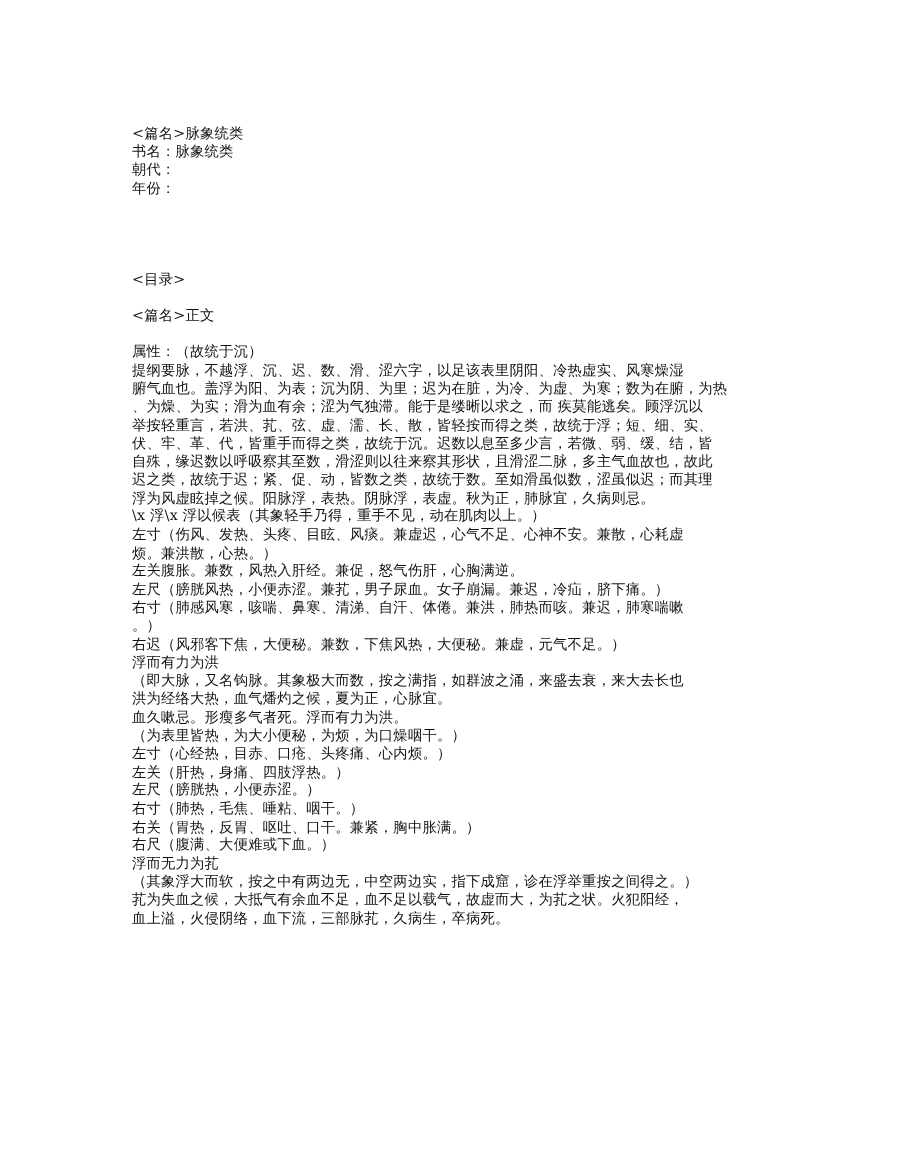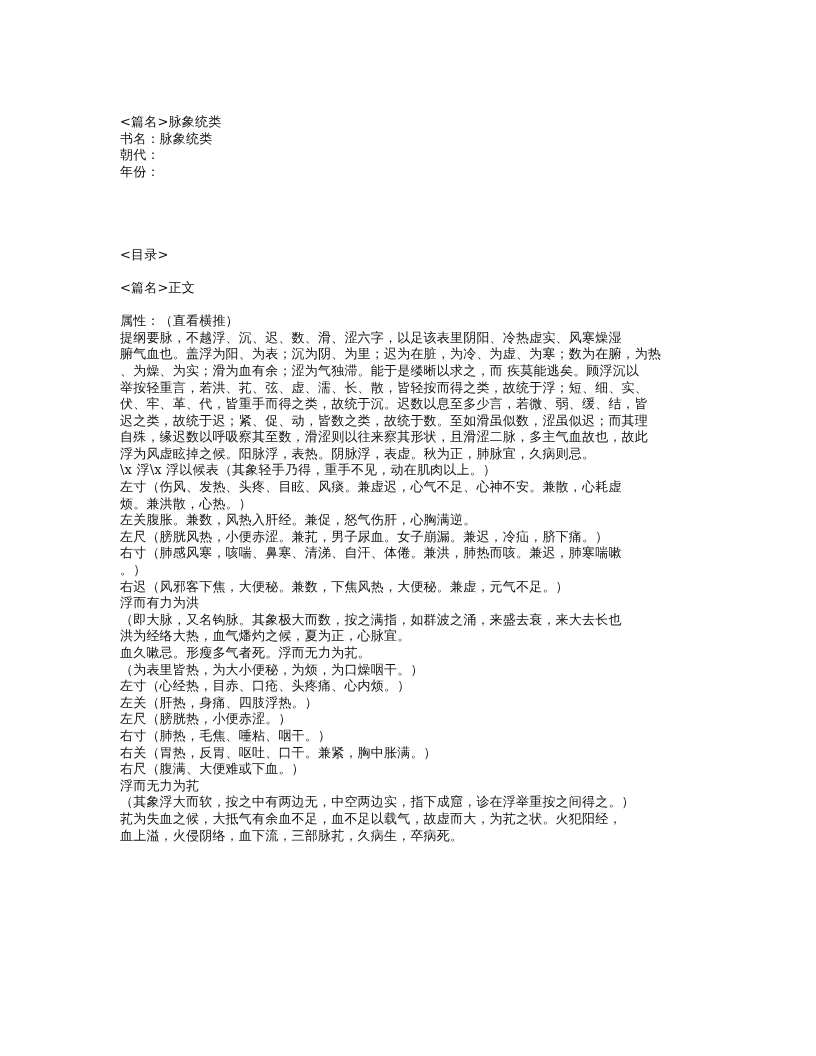--- a/index.html
+++ b/index.html
@@ -19,41 +19,41 @@
   <div class="line">年份：</div>
   <div class="blank"></div>
   <div class="blank"></div>
   <div class="blank"></div>
   <div class="blank"></div>
   <div class="line">&lt;目录&gt;</div>
   <div class="blank"></div>
   <div class="line">&lt;篇名&gt;正文</div>
   <div class="blank"></div>
   <div id="body-lines">
-    <div class="line">属性：（直看横推）</div>
+    <div class="line">属性：（故统于沉）</div>
     <div class="line">提纲要脉，不越浮、沉、迟、数、滑、涩六字，以足该表里阴阳、冷热虚实、风寒燥湿</div>
     <div class="line">腑气血也。盖浮为阳、为表；沉为阴、为里；迟为在脏，为冷、为虚、为寒；数为在腑，为热</div>
     <div class="line">、为燥、为实；滑为血有余；涩为气独滞。能于是缕晰以求之，而 疾莫能逃矣。顾浮沉以</div>
     <div class="line">举按轻重言，若洪、芤、弦、虚、濡、长、散，皆轻按而得之类，故统于浮；短、细、实、</div>
     <div class="line">伏、牢、革、代，皆重手而得之类，故统于沉。迟数以息至多少言，若微、弱、缓、结，皆</div>
+    <div class="line">自殊，缘迟数以呼吸察其至数，滑涩则以往来察其形状，且滑涩二脉，多主气血故也，故此</div>
     <div class="line">迟之类，故统于迟；紧、促、动，皆数之类，故统于数。至如滑虽似数，涩虽似迟；而其理</div>
-    <div class="line">自殊，缘迟数以呼吸察其至数，滑涩则以往来察其形状，且滑涩二脉，多主气血故也，故此</div>
     <div class="line">浮为风虚眩掉之候。阳脉浮，表热。阴脉浮，表虚。秋为正，肺脉宜，久病则忌。</div>
     <div class="line">\x 浮\x 浮以候表（其象轻手乃得，重手不见，动在肌肉以上。）</div>
     <div class="line">左寸（伤风、发热、头疼、目眩、风痰。兼虚迟，心气不足、心神不安。兼散，心耗虚</div>
     <div class="line">烦。兼洪散，心热。）</div>
     <div class="line">左关腹胀。兼数，风热入肝经。兼促，怒气伤肝，心胸满逆。</div>
     <div class="line">左尺（膀胱风热，小便赤涩。兼芤，男子尿血。女子崩漏。兼迟，冷疝，脐下痛。）</div>
     <div class="line">右寸（肺感风寒，咳喘、鼻寒、清涕、自汗、体倦。兼洪，肺热而咳。兼迟，肺寒喘嗽</div>
     <div class="line">。）</div>
     <div class="line">右迟（风邪客下焦，大便秘。兼数，下焦风热，大便秘。兼虚，元气不足。）</div>
     <div class="line">浮而有力为洪</div>
     <div class="line">（即大脉，又名钩脉。其象极大而数，按之满指，如群波之涌，来盛去衰，来大去长也</div>
     <div class="line">洪为经络大热，血气燔灼之候，夏为正，心脉宜。</div>
-    <div class="line">血久嗽忌。形瘦多气者死。浮而无力为芤。</div>
+    <div class="line">血久嗽忌。形瘦多气者死。浮而有力为洪。</div>
     <div class="line">（为表里皆热，为大小便秘，为烦，为口燥咽干。）</div>
     <div class="line">左寸（心经热，目赤、口疮、头疼痛、心内烦。）</div>
     <div class="line">左关（肝热，身痛、四肢浮热。）</div>
     <div class="line">左尺（膀胱热，小便赤涩。）</div>
     <div class="line">右寸（肺热，毛焦、唾粘、咽干。）</div>
     <div class="line">右关（胃热，反胃、呕吐、口干。兼紧，胸中胀满。）</div>
     <div class="line">右尺（腹满、大便难或下血。）</div>
     <div class="line">浮而无力为芤</div>
     <div class="line">（其象浮大而软，按之中有两边无，中空两边实，指下成窟，诊在浮举重按之间得之。）</div>
     <div class="line">芤为失血之候，大抵气有余血不足，血不足以载气，故虚而大，为芤之状。火犯阳经，</div>

